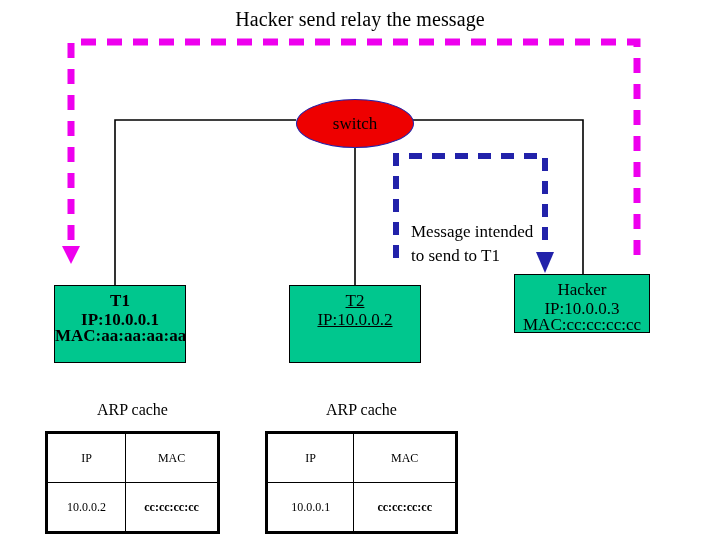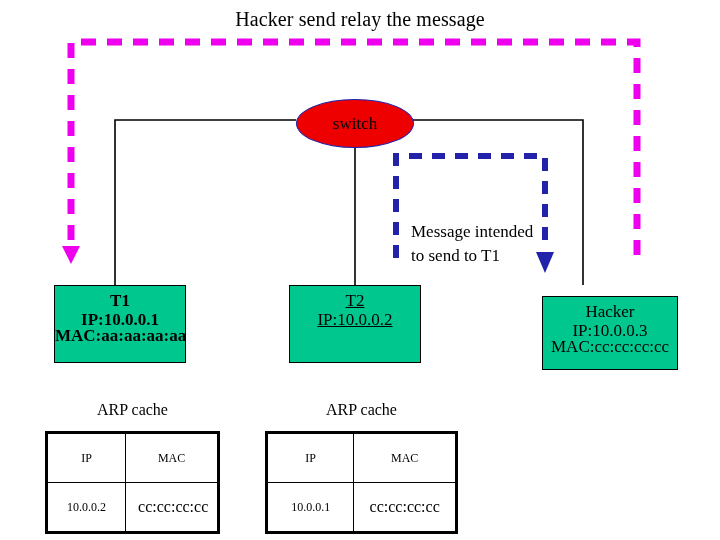--- a/index.html
+++ b/index.html
@@ -81,21 +81,21 @@
     font-size: 17px;
     line-height: 22px;
   }
   .host .host-ip,
   .host .host-mac {
     font-size: 17px;
     line-height: 16px;
   }
   #host-t1  { left: 54px;  top: 285px; width: 132px; height: 78px; font-weight: bold; }
   #host-t2  { left: 289px; top: 285px; width: 132px; height: 78px; text-decoration: underline; }
-  #host-hk  { left: 514px; top: 296px; width: 136px; height: 74px; margin-left: 28px; }
+  #host-hk  { left: 514px; top: 274px; width: 136px; height: 59px; }
 
   
   .cache-title {
     position: absolute;
     font-size: 16px;
     line-height: 18px;
     text-align: center;
   }
   #cache-title-left  { left: 45px;  top: 401px; width: 175px; }
   #cache-title-right { left: 265px; top: 401px; width: 193px; }
@@ -108,21 +108,21 @@
     table-layout: fixed;
   }
   table.arp td {
     border: 1px solid #000000;
     text-align: center;
     font-size: 12px;
     line-height: 16px;
     height: 24px;
     padding: 12px;
   }
-  table.arp td.mac { font-size: 16px; }
+  table.arp td.mac { font-size: 12px; font-weight: bold; }
   #arp-left  { left: 45px;  top: 431px; width: 175px; }
   #arp-right { left: 265px; top: 431px; width: 193px; }
   #arp-left col.c-ip,  #arp-right col.c-ip  { width: 46%; }
   #arp-left col.c-mac, #arp-right col.c-mac { width: 54%; }
 </style>
 </head>
 <body>
 
 <div id="stage">
 

